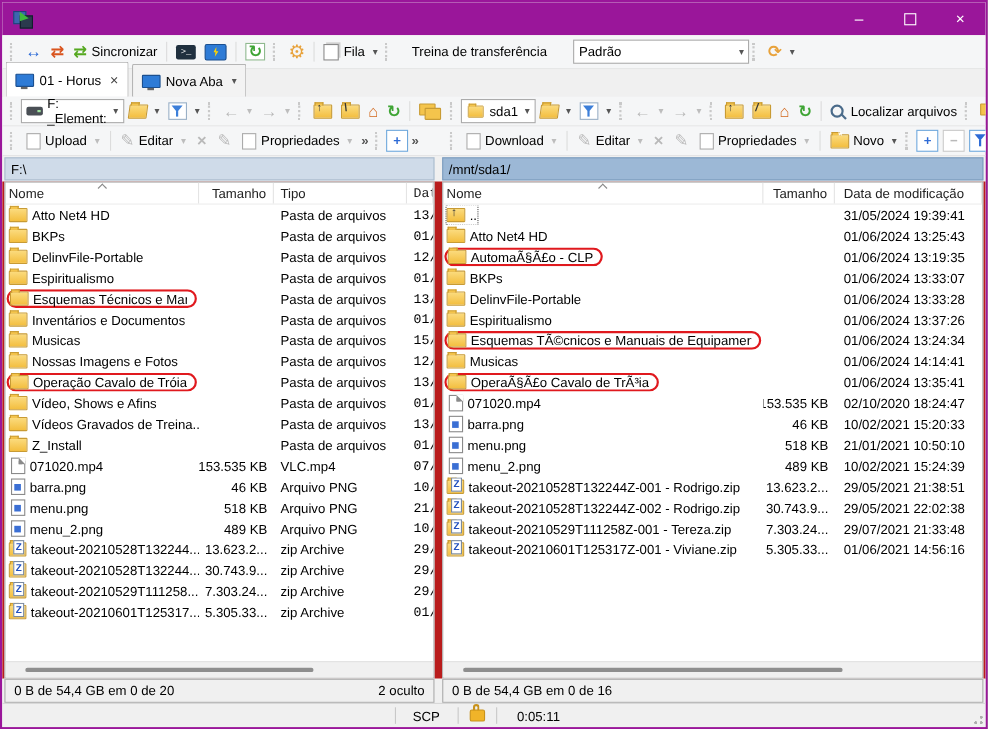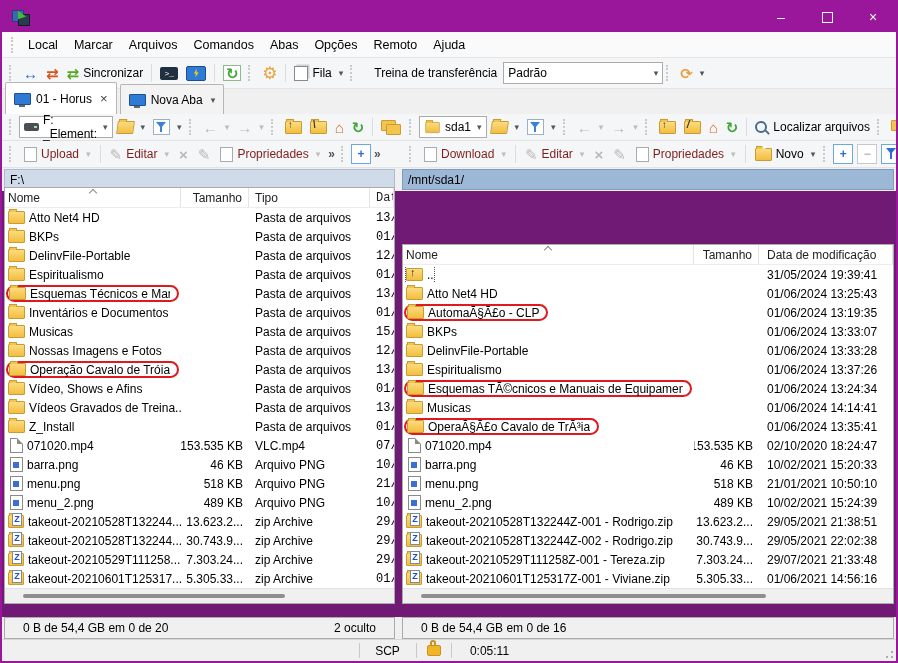--- a/index.html
+++ b/index.html
@@ -84,31 +84,31 @@
   .drive-ic{width:15px;height:8px;background:#4A4F55;border-radius:2px;position:relative;flex:none;}
   .drive-ic::after{content:"";position:absolute;right:2px;top:3px;width:3px;height:2px;background:#9FE29F;}
   .mag-ic{width:8px;height:8px;border:2px solid #4A6B8A;border-radius:50%;position:relative;flex:none;margin-right:2px;}
   .mag-ic::after{content:"";position:absolute;width:6px;height:2px;background:#4A6B8A;transform:rotate(45deg);right:-5px;bottom:-2px;}
   .doc-ic{width:11px;height:13px;background:#fff;border:1px solid #ABABAB;flex:none;}
   .pencil::before{content:"✎";}
   .xmark::before{content:"×";font-size:15px;font-weight:bold;}
   .plusbtn{width:18px;height:18px;border:1px solid #6FA8DC;background:#fff;color:#2E6BD6;display:flex;align-items:center;justify-content:center;font-weight:bold;flex:none;}
   .plusbtn.dis2{border-color:#C9C9C9;color:#B9B9B9;}
   .cbtn{display:flex;align-items:center;gap:4px;padding:0 5px;height:22px;flex:none;}
-  .cbtn .lbl{color:#7f1d1d;}
+  .cbtn .lbl{color:#000000;}
   .cbtn.en .lbl{color:#000;}
 
   
   .pathbars{display:flex;gap:7px;padding:1px 2px;height:21px;flex:none;background:#F0F0F0;}
   .pathbar{display:flex;align-items:center;padding:0 5px;box-sizing:border-box;font-size:12px;}
   .pathbar.inactive{width:391px;background:#CFDBE9;border:1px solid #ABBCCD;flex:none;}
   .pathbar.active{flex:1;background:#9CB8D6;border:1px solid #7E9DBE;}
 
   
-  .main{flex:1;display:flex;gap:7px;padding:13px 2px;background:#701a75;min-height:0;align-items:flex-end;}
+  .main{flex:1;display:flex;gap:7px;padding:0 2px;background:#b91c1c;min-height:0;}
   .panel{background:#fff;border:1px solid #ABABAB;display:flex;flex-direction:column;box-sizing:border-box;overflow:hidden;}
   .panel.left{width:391px;flex:none;}
   .panel.right{flex:1;}
   .phead{height:19px;display:flex;flex:none;border-bottom:1px solid #EDEDED;}
   .cell{display:flex;align-items:center;overflow:hidden;white-space:nowrap;box-sizing:border-box;}
   .cell.h{border-right:1px solid #E4E4E4;padding-left:4px;position:relative;color:#222;}
   .sort-chev{position:absolute;top:2px;left:50%;width:5px;height:5px;border-left:1px solid #8A8A8A;border-top:1px solid #8A8A8A;transform:translateX(-50%) rotate(45deg);}
   .rows{flex:1;overflow:hidden;}
   .row{height:19px;display:flex;align-items:center;}
   .lcols .name{width:176px;padding-left:3px;}
@@ -133,21 +133,21 @@
   .fi-png{width:11px;height:13px;background:#fff;border:1px solid #8A8A8A;margin-left:2px;}
   .fi-png::after{content:"";position:absolute;left:2px;top:4px;width:6px;height:6px;background:#3B6FD4;}
   .fi-zip{width:14px;height:11px;background:linear-gradient(#FBDB7E,#F3BE3F);border:1px solid #C89B34;border-radius:1px;}
   .fi-zip::before{content:"";position:absolute;top:-3px;left:0;width:6px;height:2px;background:#F4C44C;border:1px solid #C89B34;border-bottom:none;}
   .fi-zip::after{content:"Z";position:absolute;left:3px;top:-3px;width:8px;height:11px;background:#fff;border:1px solid #7A8AA0;color:#1F4FBF;font-size:9px;font-weight:bold;line-height:11px;text-align:center;}
   .hscroll{height:14px;background:#F0F0F0;border-top:1px solid #E2E2E2;position:relative;flex:none;}
   .hthumb{position:absolute;top:5px;height:4px;background:#8E8E8E;border-radius:2px;}
 
   
   .pstatus{display:flex;gap:7px;height:22px;padding:0 2px;flex:none;background:#F0F0F0;align-items:stretch;}
-  .pstatus .box{border:1px solid #ABABAB;background:#F0F0F0;display:flex;align-items:center;padding:0 18px;box-sizing:border-box;}
+  .pstatus .box{border:1px solid #ABABAB;background:#F0F0F0;display:flex;align-items:center;padding:0 8px;box-sizing:border-box;}
   .pstatus .box.l{width:391px;flex:none;}
   .pstatus .box.r{flex:1;}
   .pstatus .right-text{margin-left:auto;}
   .appstatus{height:21px;background:#F0F0F0;border-top:1px solid #D8D8D8;display:flex;align-items:center;flex:none;}
   .seg{border-left:1px solid #C8C8C8;height:15px;display:flex;align-items:center;justify-content:center;}
   .seg.scp{width:56px;margin-left:auto;}
   .seg.lock{width:34px;}
   .seg.time{width:76px;}
   .lock-ic{width:12px;height:9px;background:#F0B429;border:1px solid #C8921B;border-radius:2px;position:relative;}
   .lock-ic::before{content:"";position:absolute;left:2px;top:-6px;width:6px;height:6px;border:2px solid #C8921B;border-bottom:none;border-radius:4px 4px 0 0;box-sizing:border-box;}
@@ -169,31 +169,20 @@
       </span>
     <span class="wctrl">
       <span class="wbtn">–</span>
       <span class="wbtn">
           <i class="maxbox"></i>
         </span>
       <span class="wbtn">×</span>
     </span>
   </div>
 
-  <div class="menubar">
-      <span class="grip"></span>
-      <span class="menu-item">Local</span>
-      <span class="menu-item">Marcar</span>
-      <span class="menu-item">Arquivos</span>
-      <span class="menu-item">Comandos</span>
-      <span class="menu-item">Abas</span>
-      <span class="menu-item">Opções</span>
-      <span class="menu-item">Remoto</span>
-      <span class="menu-item">Ajuda</span>
-    </div>
 
   <div class="toolbar">
     <span class="grip"></span>
     <span class="tbtn">
         <span class="g gi-swap"></span>
       </span>
     <span class="tbtn">
         <span class="g gi-syncred"></span>
       </span>
     <span class="tbtn">
@@ -219,21 +208,21 @@
     <span class="tbtn">
         <span class="g gi-gear"></span>
       </span>
     <span class="vsep"></span>
     <span class="tbtn dd">
       <span class="docs-ic"></span>
       <span>Fila</span>
     </span>
     <span class="grip"></span>
     <span style="margin-left:14px">Treina de transferência</span>
-    <span class="combo" style="width:150px;margin-left:6px">
+    <span class="combo" style="width:150px;margin-left:24px">
       <span>Padrão</span>
       <span class="arr">▾</span>
     </span>
     <span class="grip"></span>
     <span class="tbtn dd">
         <span class="g gi-syncsmall"></span>
       </span>
   </div>
 
   <div class="tabbar">

